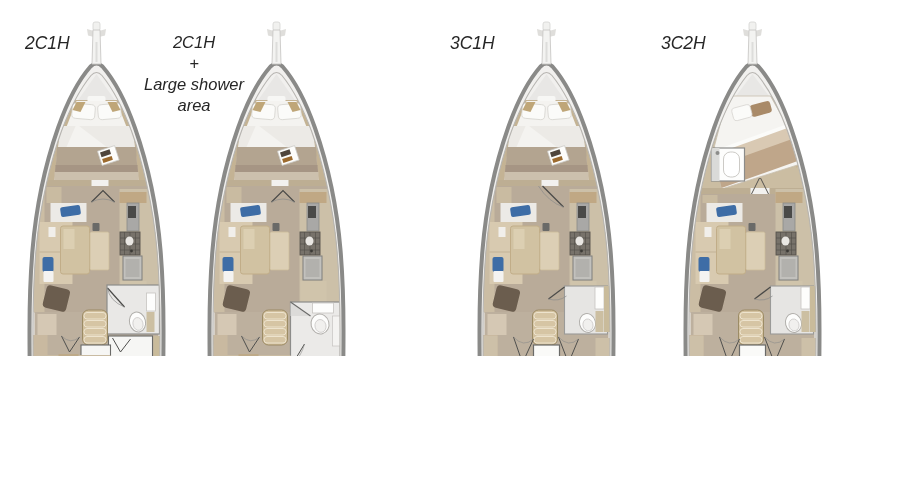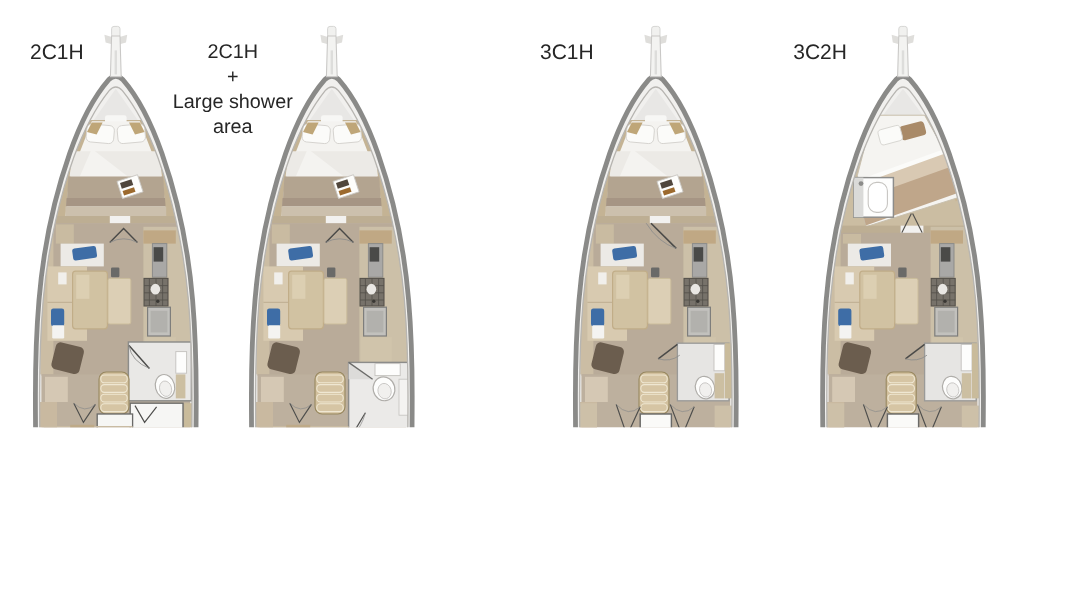--- a/index.html
+++ b/index.html
@@ -1,12 +1,12 @@
 <!DOCTYPE html>
-<html><head><meta charset="utf-8"><style>html,body{margin:0;padding:0;background:#ffffff;}*{box-sizing:border-box;}.wrap{width:900px;height:356px;position:relative;overflow:hidden;font-family:"Liberation Sans",sans-serif;}</style></head><body>
+<html><head><meta charset="utf-8"><style>html,body{margin:0;padding:0;background:#ffffff;}*{box-sizing:border-box;}.wrap{width:900px;height:356px;position:relative;overflow:hidden;font-family:"Liberation Sans",sans-serif;font-style:italic;}</style></head><body>
 <div class="wrap">
 <svg width="900" height="500" viewBox="0 0 900 500" xmlns="http://www.w3.org/2000/svg">
 <rect width="900" height="500" fill="#ffffff"></rect>
 
 <ellipse cx="96.5" cy="492" rx="58" ry="5" fill="#f0f0ee"></ellipse>
 
 <ellipse cx="276.5" cy="492" rx="58" ry="5" fill="#f0f0ee"></ellipse>
 
 <ellipse cx="546.5" cy="492" rx="58" ry="5" fill="#f0f0ee"></ellipse>
 

